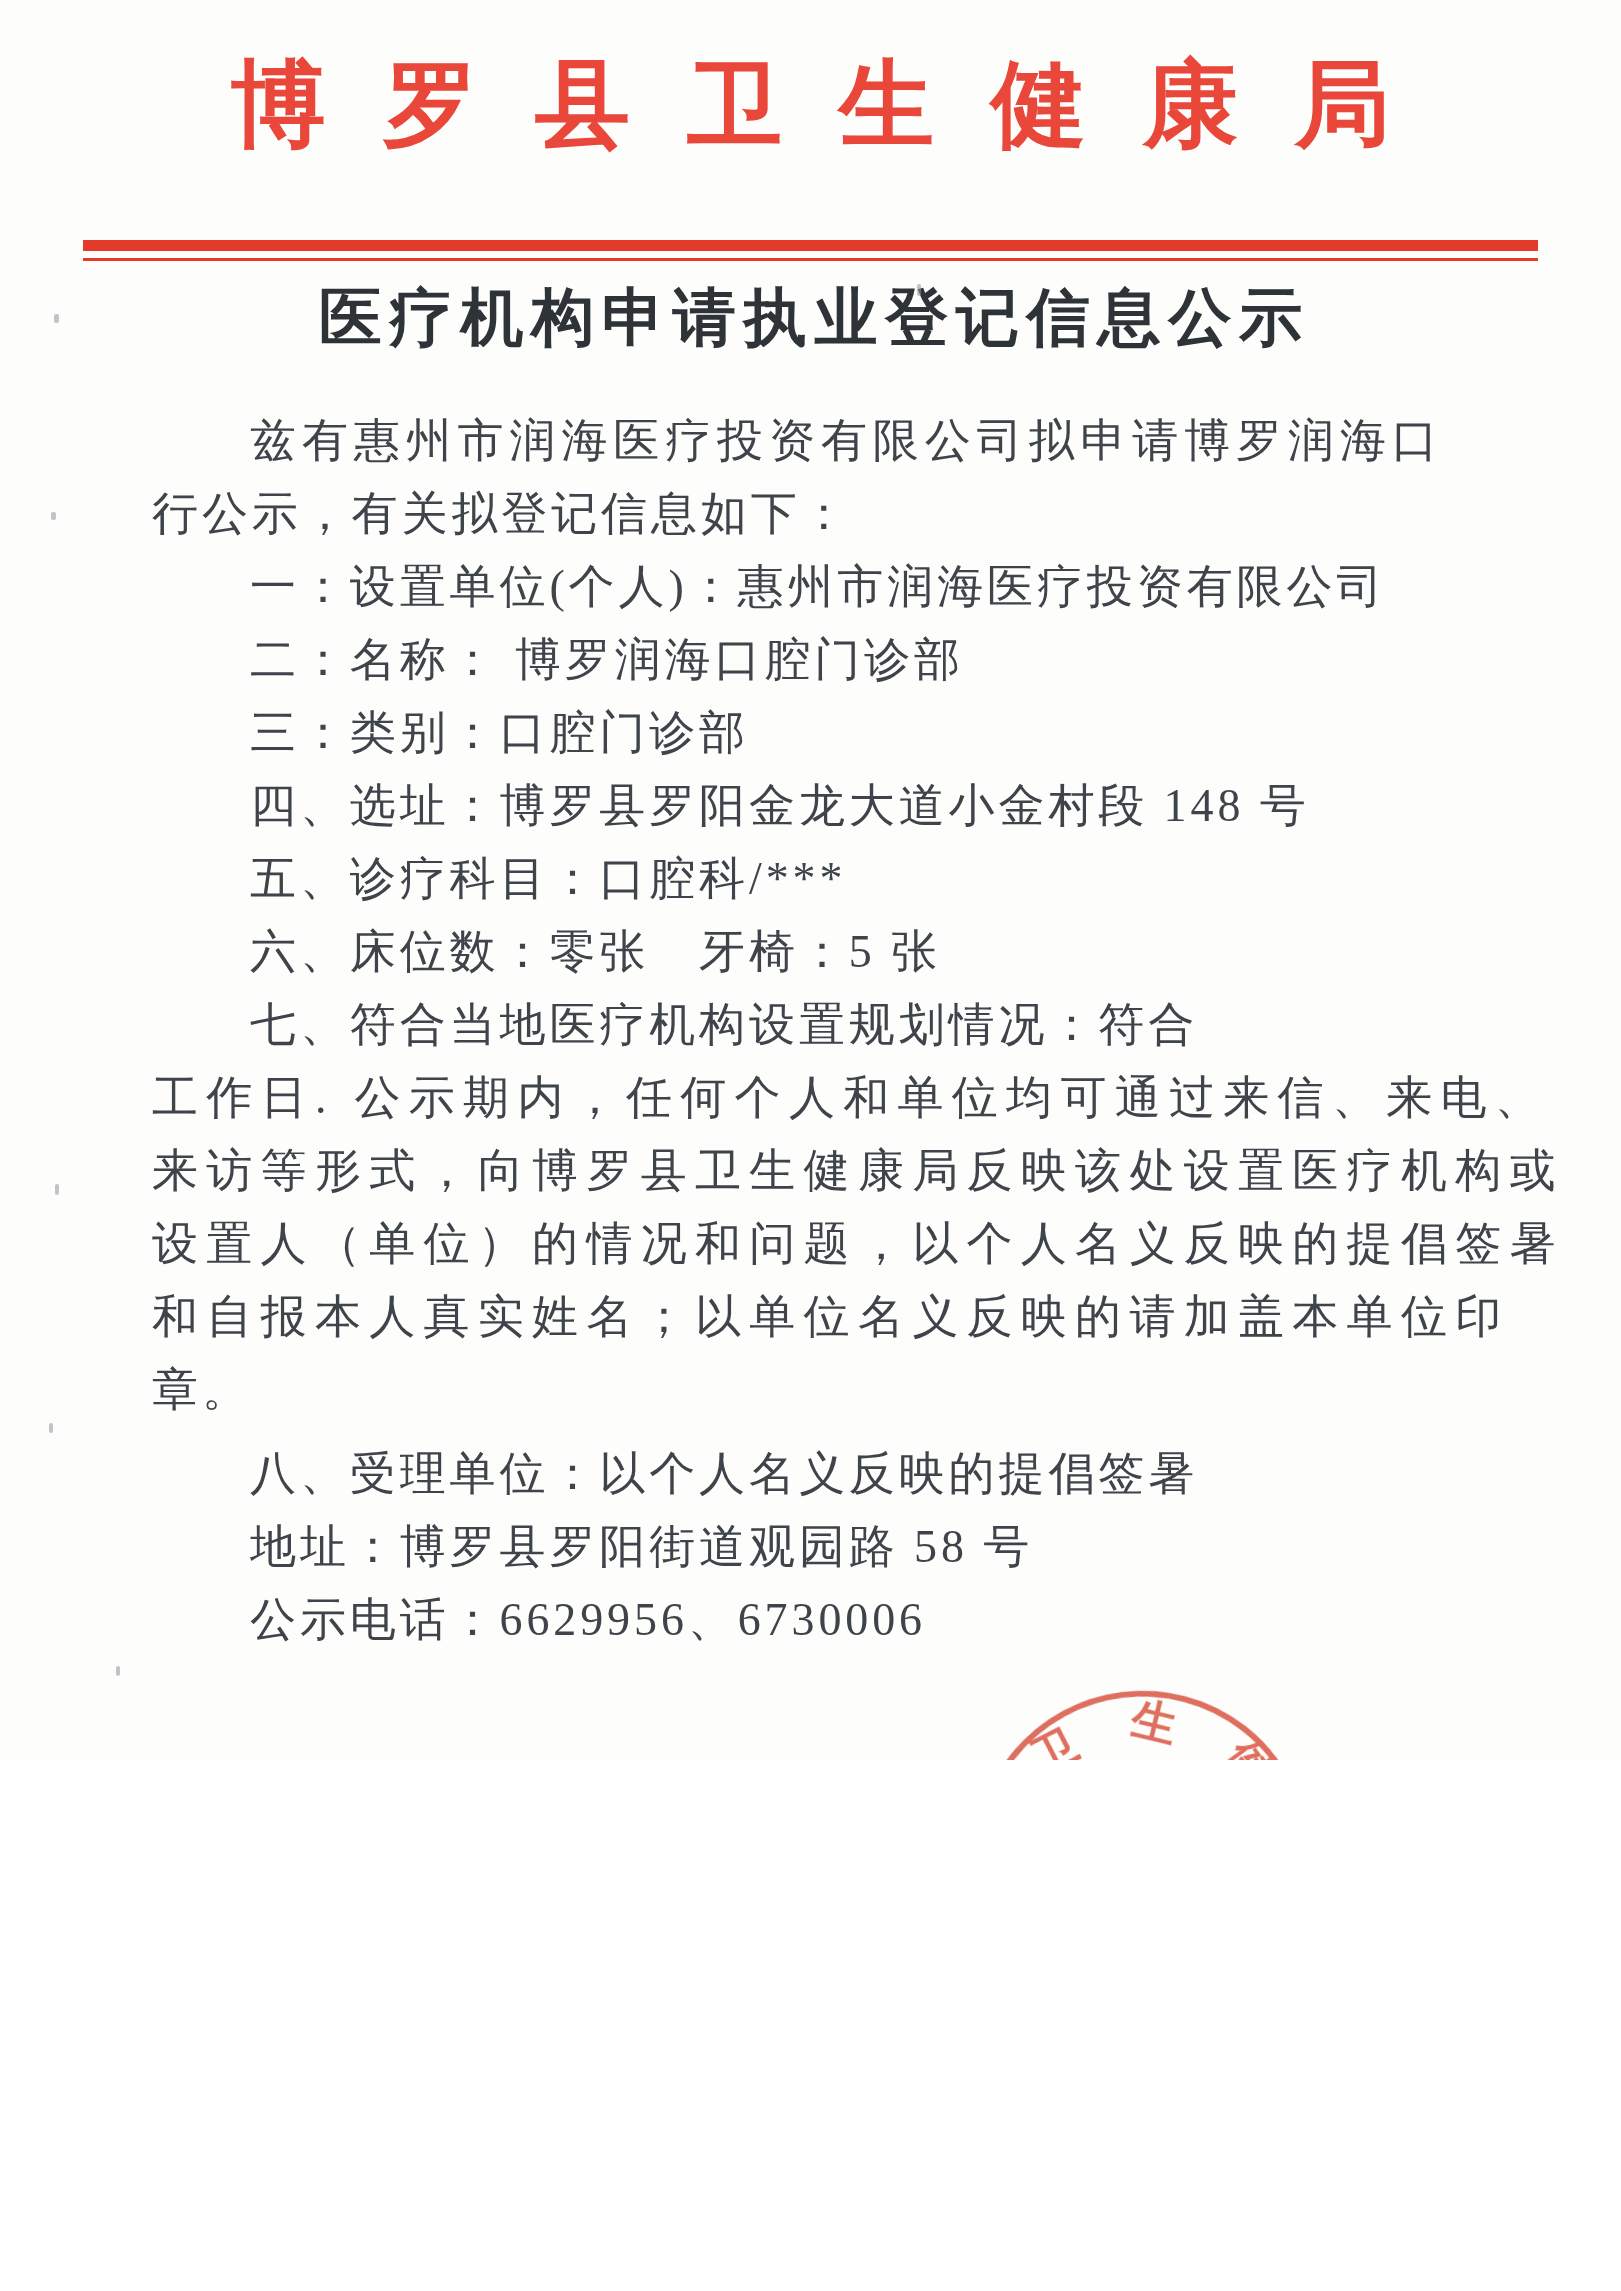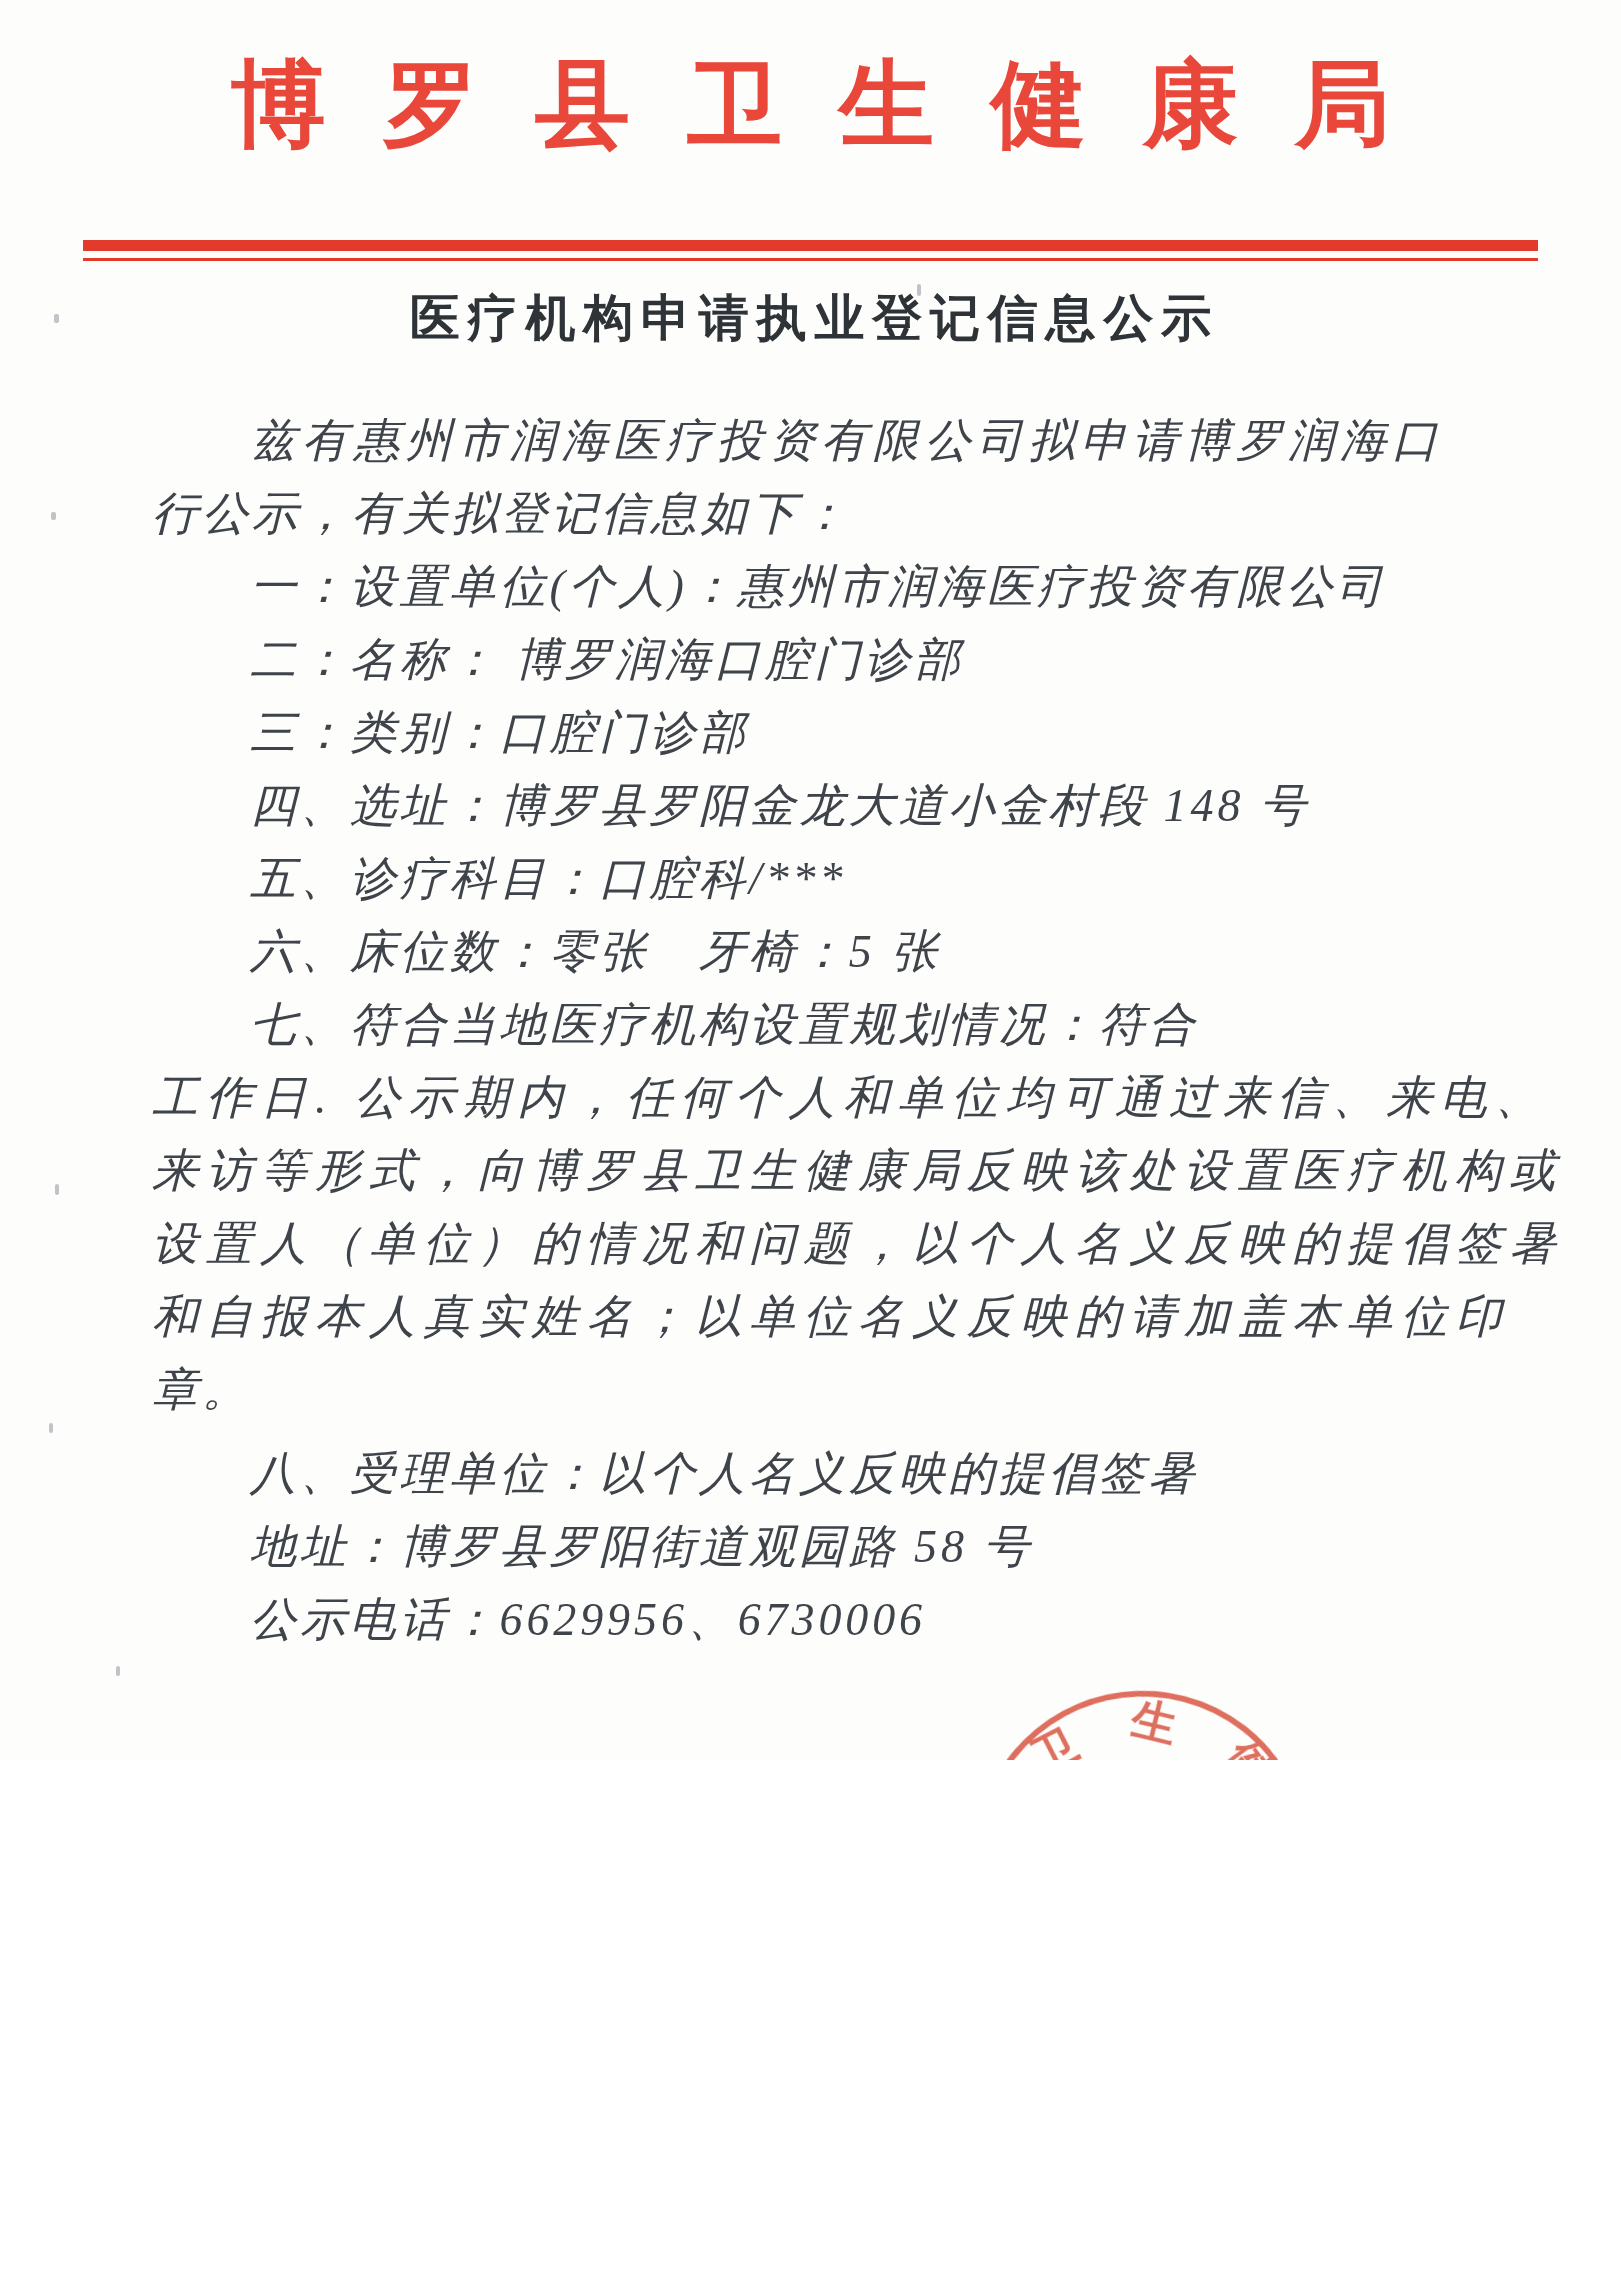--- a/index.html
+++ b/index.html
@@ -20,28 +20,28 @@
     white-space:nowrap;
   }
   .rule-top { position:absolute; top:240px; left:83px; width:1455px; }
   .rule-top .thick { height:10.8px; background:#e23a2b; }
   .rule-top .thin  { height:2.9px;  background:#e23a2b; margin-top:6.9px; }
 
   
   .doc-title {
     position:absolute; top:276px; left:0; width:100%;
     text-align:center;
-    font-size:50px; font-weight:700; line-height:84px;
+    font-size:63px; font-weight:700; line-height:84px;
     letter-spacing:7.8px; text-indent:7.8px;
     color:#2e3338; white-space:nowrap;
   }
 
   
   .body-text { position:absolute; top:404px; left:152px; width:1325px; font-size:46px; }
-  .line { height:73px; line-height:73px; letter-spacing:3.9px; white-space:nowrap;font-style:italic; }
+  .line { height:73px; line-height:73px; letter-spacing:3.9px; white-space:nowrap; }
   .line.indent  { text-indent:98px; }
   .line.med     { letter-spacing:5.9px; }
   .line.stretch { letter-spacing:8.3px; }
   .line.gap-top { margin-top:10.8px; }
 
   .date-line {
     position:absolute; top:1878px; left:933px;
     font-size:34px; line-height:59px; letter-spacing:2.9px;
     color:#3f444b; white-space:nowrap; z-index:2;
   }

